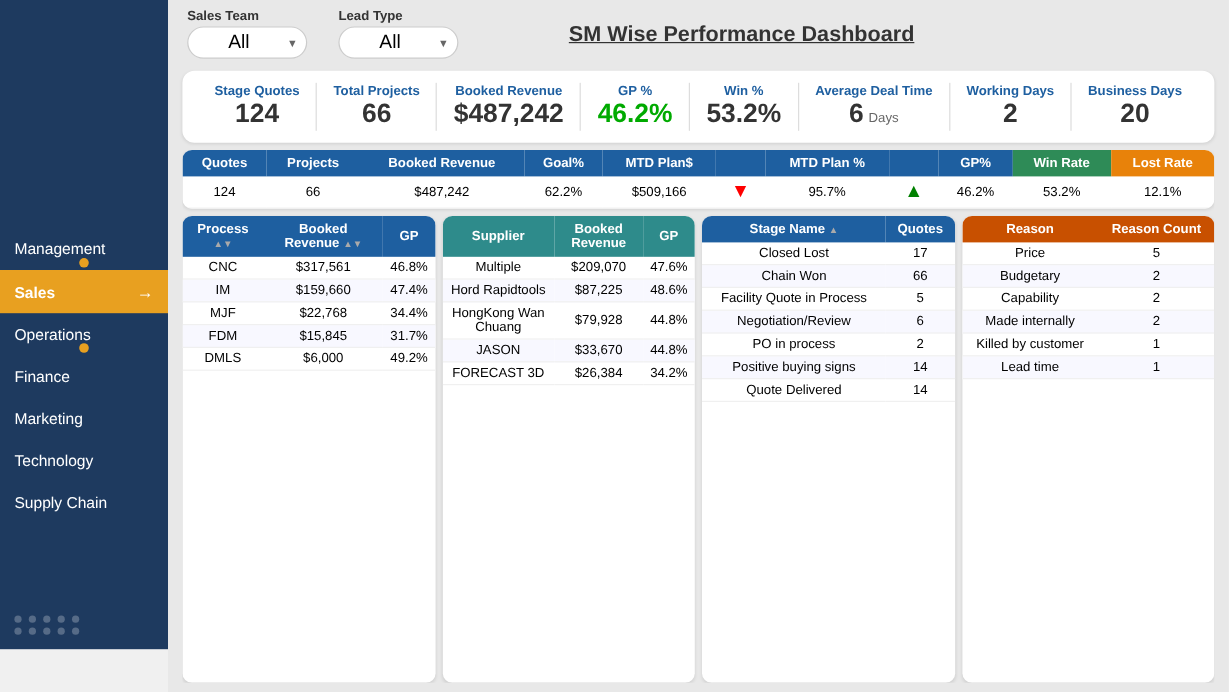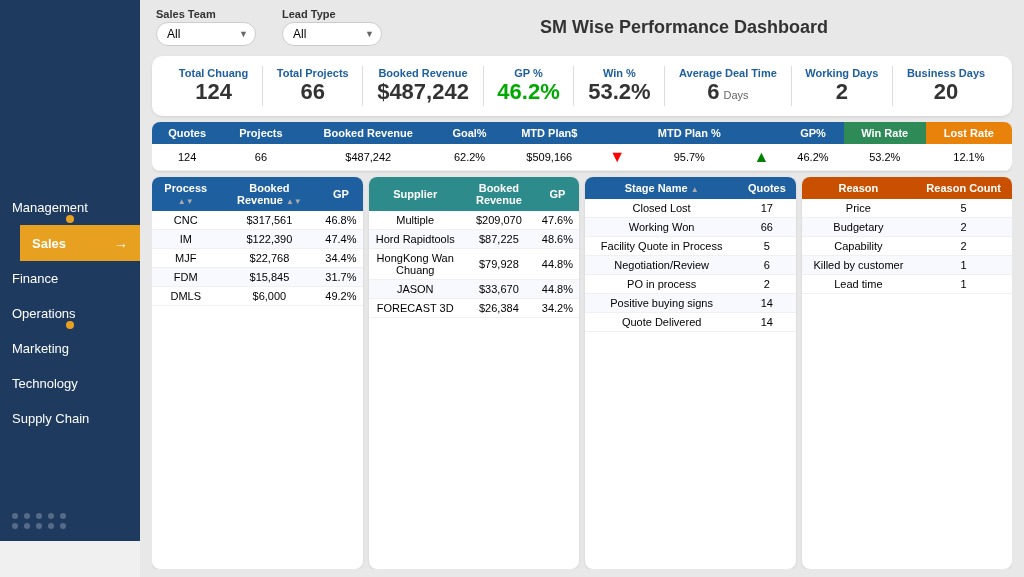--- a/index.html
+++ b/index.html
@@ -23,21 +23,20 @@
       cursor: pointer;
       position: relative;
       display: flex;
       align-items: center;
       justify-content: space-between;
     }
     .sidebar-item.active {
       background: #e8a020;
       color: #fff;
       font-weight: bold;
-      margin-left: 20px;
     }
     .sidebar-item .dot {
       width: 8px; height: 8px;
       background: #e8a020;
       border-radius: 50%;
       display: inline-block;
       position: absolute;
       bottom: 2px;
       left: 50%;
       transform: translateX(-50%);
@@ -59,46 +58,48 @@
     
     #header {
       background: #e8e8e8;
       padding: 8px 16px 4px 16px;
       display: flex;
       align-items: center;
       gap: 26px;
     }
     .header-title {
       flex: 1;
-      text-align: right;
+      text-align: center;
       font-size: 18px;
       font-weight: bold;
       color: #333;
       padding-right: 180px;
+      text-decoration: underline;
     }
     .filter-group {
       display: flex;
       flex-direction: column;
       gap: 2px;
     }
     .filter-label {
       font-size: 11px;
       font-weight: bold;
       color: #333;
     }
     .filter-select {
       background: white;
       border: 1px solid #ccc;
       border-radius: 20px;
       padding: 4px 24px 4px 10px;
-      font-size: 12px;
+      font-size: 16px;
       appearance: none;
       cursor: pointer;
       min-width: 100px;
       position: relative;
+      text-align: center;
     }
     .filter-wrapper {
       position: relative;
       display: inline-block;
     }
     .filter-wrapper::after {
       content: '▼';
       font-size: 9px;
       position: absolute;
       right: 8px;
@@ -231,27 +232,27 @@
   <div class="sidebar-item">
     <span>Management</span>
     <span class="dot"></span>
   </div>
 
   <div class="sidebar-item active">
     <span>Sales</span>
     <span class="arrow">→</span>
   </div>
 
-  <div class="sidebar-item">
-    <span>Finance</span>
-  </div>
-
   <div class="sidebar-item" style="position:relative;">
     <span>Operations</span>
     <span class="dot"></span>
+  </div>
+
+  <div class="sidebar-item">
+    <span>Finance</span>
   </div>
 
   <div class="sidebar-item">
     <span>Marketing</span>
   </div>
 
   <div class="sidebar-item">
     <span>Technology</span>
   </div>
 
@@ -294,21 +295,21 @@
           <option>All</option>
         </select>
       </div>
     </div>
 
     <div class="header-title">SM Wise Performance Dashboard</div>
   </div>
 
   <div id="kpi-row">
     <div class="kpi-item">
-      <div class="kpi-label">Total Chuang</div>
+      <div class="kpi-label">Stage Quotes</div>
       <div class="kpi-value">124</div>
     </div>
     <div class="kpi-divider"></div>
     <div class="kpi-item">
       <div class="kpi-label">Total Projects</div>
       <div class="kpi-value">66</div>
     </div>
     <div class="kpi-divider"></div>
     <div class="kpi-item">
       <div class="kpi-label">Booked Revenue</div>
@@ -393,21 +394,21 @@
             </tr>
           </thead>
           <tbody id="process-tbody">
           <tr class="data-row">
                 <td>CNC</td>
                 <td>$317,561</td>
                 <td>46.8%</td>
               </tr>
               <tr class="data-row">
                 <td>IM</td>
-                <td>$122,390</td>
+                <td>$159,660</td>
                 <td>47.4%</td>
               </tr>
               <tr class="data-row">
                 <td>MJF</td>
                 <td>$22,768</td>
                 <td>34.4%</td>
               </tr>
               <tr class="data-row">
                 <td>FDM</td>
                 <td>$15,845</td>
@@ -468,21 +469,21 @@
               <th class="bg-blue">Stage Name <span class="sort-arrow">▲</span></th>
               <th class="bg-blue">Quotes</th>
             </tr>
           </thead>
           <tbody id="stage-tbody">
           <tr class="data-row">
                 <td>Closed Lost</td>
                 <td>17</td>
               </tr>
               <tr class="data-row">
-                <td>Working Won</td>
+                <td>Chain Won</td>
                 <td>66</td>
               </tr>
               <tr class="data-row">
                 <td>Facility Quote in Process</td>
                 <td>5</td>
               </tr>
               <tr class="data-row">
                 <td>Negotiation/Review</td>
                 <td>6</td>
               </tr>
@@ -517,20 +518,24 @@
               </tr>
               <tr class="data-row">
                 <td>Budgetary</td>
                 <td>2</td>
               </tr>
               <tr class="data-row">
                 <td>Capability</td>
                 <td>2</td>
               </tr>
               <tr class="data-row">
+                <td>Made internally</td>
+                <td>2</td>
+              </tr>
+              <tr class="data-row">
                 <td>Killed by customer</td>
                 <td>1</td>
               </tr>
               <tr class="data-row">
                 <td>Lead time</td>
                 <td>1</td>
               </tr>
             </tbody>
         </table>
       </div>

